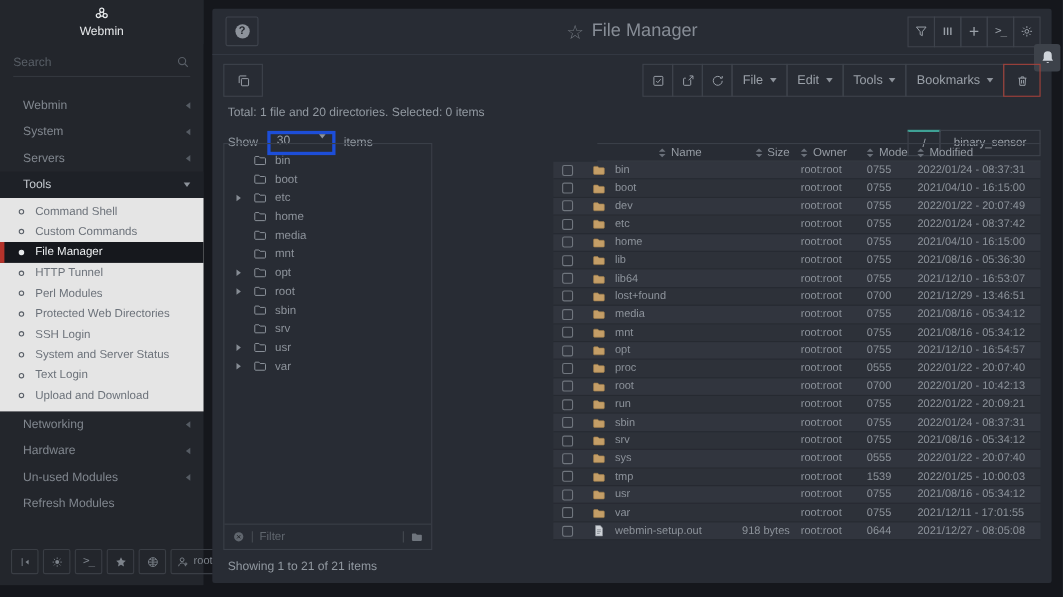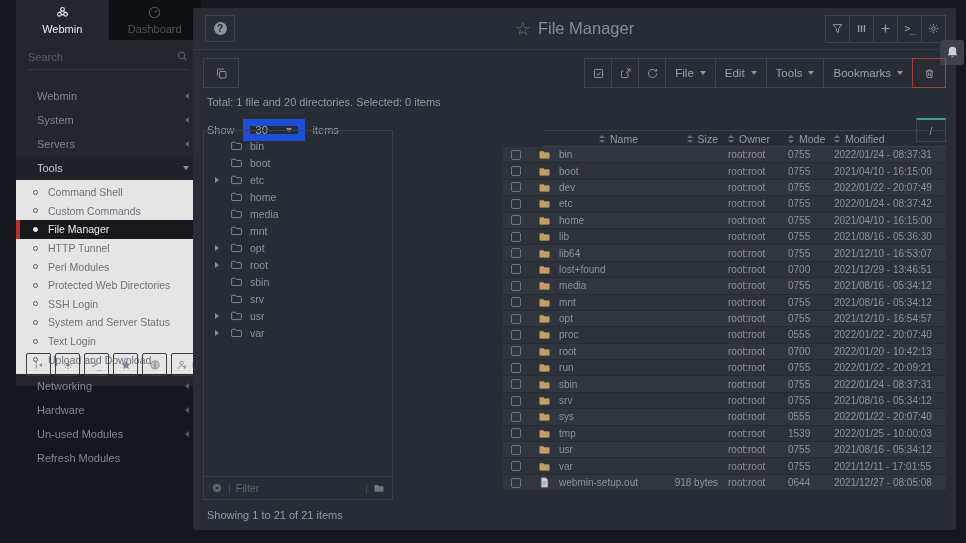--- a/index.html
+++ b/index.html
@@ -1,20 +1,20 @@
 <!DOCTYPE html>
 <html><head>
 <meta charset="utf-8">
 <style>
   * { box-sizing: border-box; margin: 0; padding: 0; }
   html,body { width:966px; height:543px; overflow:hidden; }
   body { background:#15171c; font-family:"Liberation Sans", sans-serif; position:relative; }
 
   
-  .sidebar { position:absolute; left:16px; top:0; width:185px; height:386px; background:#23262c; }
+  .sidebar { position:absolute; left:0; top:0; width:185px; height:532px; background:#23262c; }
   .tabs { display:flex; height:40px; }
   .tab { flex:1; display:flex; flex-direction:column; align-items:center; justify-content:center; gap:3px;
          font-size:11px; cursor:default; }
   .tab.active { background:#23262c; color:#e8eaec; }
   .tab.inactive { background:#0e1013; color:#4e545b; }
   .tab .ico svg { width:15px; height:15px; }
   .search-row { display:flex; align-items:center; height:26px; margin:4px 12px 0 12px;
                 border-bottom:1px solid #33373e; padding-bottom:0; }
   .search-row input { flex:1; background:transparent; border:none; outline:none;
                       font-size:11px; color:#9aa0a8; font-family:inherit; }
@@ -64,21 +64,21 @@
 
   .toolbar { height:46px; display:flex; align-items:center; padding:0 10px; }
   .copy-btn { width:36px; height:30px; }
   .tb-right { margin-left:auto;align-items:center; }
   .tb-right .btn { height:30px; padding:0 9px; }
   .tb-right .btn.iconic { width:28px; padding:0; }
   .btn.trash { width:34px; border:1px solid #a3423b; z-index:1; }
 
   .total-line { padding:0 14px; font-size:11px; color:#9299a1; height:16px; }
   .controls { display:flex; align-items:center; padding:6px 10px 0 14px; font-size:11px; color:#9299a1; }
-  .show-select { width:62px; height:22px; border:7px solid #1d4ed8; margin:0 8px; display:flex; align-items:center;
+  .show-select { width:62px; height:22px; border:3px solid #1d4ed8; margin:0 8px; display:flex; 
                  padding:0 6px; color:#9aa0a8; }
   .show-select .caret-down { margin-left:auto; }
   .caret-down { width:0; height:0; border-left:3.5px solid transparent; border-right:3.5px solid transparent;
                 border-top:4px solid #8d939b; }
   .crumbs { margin-left:auto; display:flex; }
   .crumb { height:24px; border:1px solid #3e434c; display:flex; align-items:center; justify-content:center;
            font-size:10.5px; color:#9aa0a8; padding:0 12px; }
   .crumb + .crumb { margin-left:-1px; }
   .crumb.rootseg { width:30px; padding:0; border-top:2px solid #3fa195; }
 
@@ -133,29 +133,20 @@
       <span class="ico">
         <svg viewBox="0 0 16 16" fill="none" stroke="#e8eaec" stroke-width="1.2">
           <circle cx="8" cy="4.6" r="2"></circle>
             <circle cx="4.7" cy="9.8" r="2"></circle>
             <circle cx="11.3" cy="9.8" r="2"></circle>
           <path d="M7 6.3L5.6 8.1M9 6.3l1.4 1.8M6.6 10.2h2.8"></path>
         </svg>
       </span>
       <span>Webmin</span>
     </div>
-    <div class="tab inactive">
-      <span class="ico">
-        <svg viewBox="0 0 16 16" fill="none" stroke="#4e545b" stroke-width="1.2">
-          <circle cx="8" cy="8" r="5.6"></circle>
-            <path d="M8 8l2.6-2.6"></path>
-        </svg>
-      </span>
-      <span>Dashboard</span>
-    </div>
   </div>
 
   <div class="search-row">
     <input placeholder="Search" style="">
     <span class="ico">
       <svg viewBox="0 0 16 16" fill="none" stroke="currentColor" stroke-width="1.3" width="13" height="13">
         <circle cx="6.8" cy="6.8" r="4"></circle>
           <path d="M9.8 9.8l3.4 3.4"></path>
       </svg>
     </span>
@@ -461,20 +452,21 @@
 
   <div class="controls">
     <span>Show</span>
     <div class="show-select">
       <span>30</span>
       <span class="caret-down"></span>
     </div>
     <span>items</span>
     <div class="crumbs" id="crumbs">
         <div class="crumb rootseg">/</div>
+        <div class="crumb">binary_sensor</div>
       </div>
   </div>
 
   <div class="workspace">
     <div class="tree-panel">
       <div class="tree-list" id="tree-list">
           <div class="tree-item">
             <div class="tw"></div>
             <span class="ico">
               <svg viewBox="0 0 16 16" fill="none" stroke="currentColor" stroke-width="1.1">

